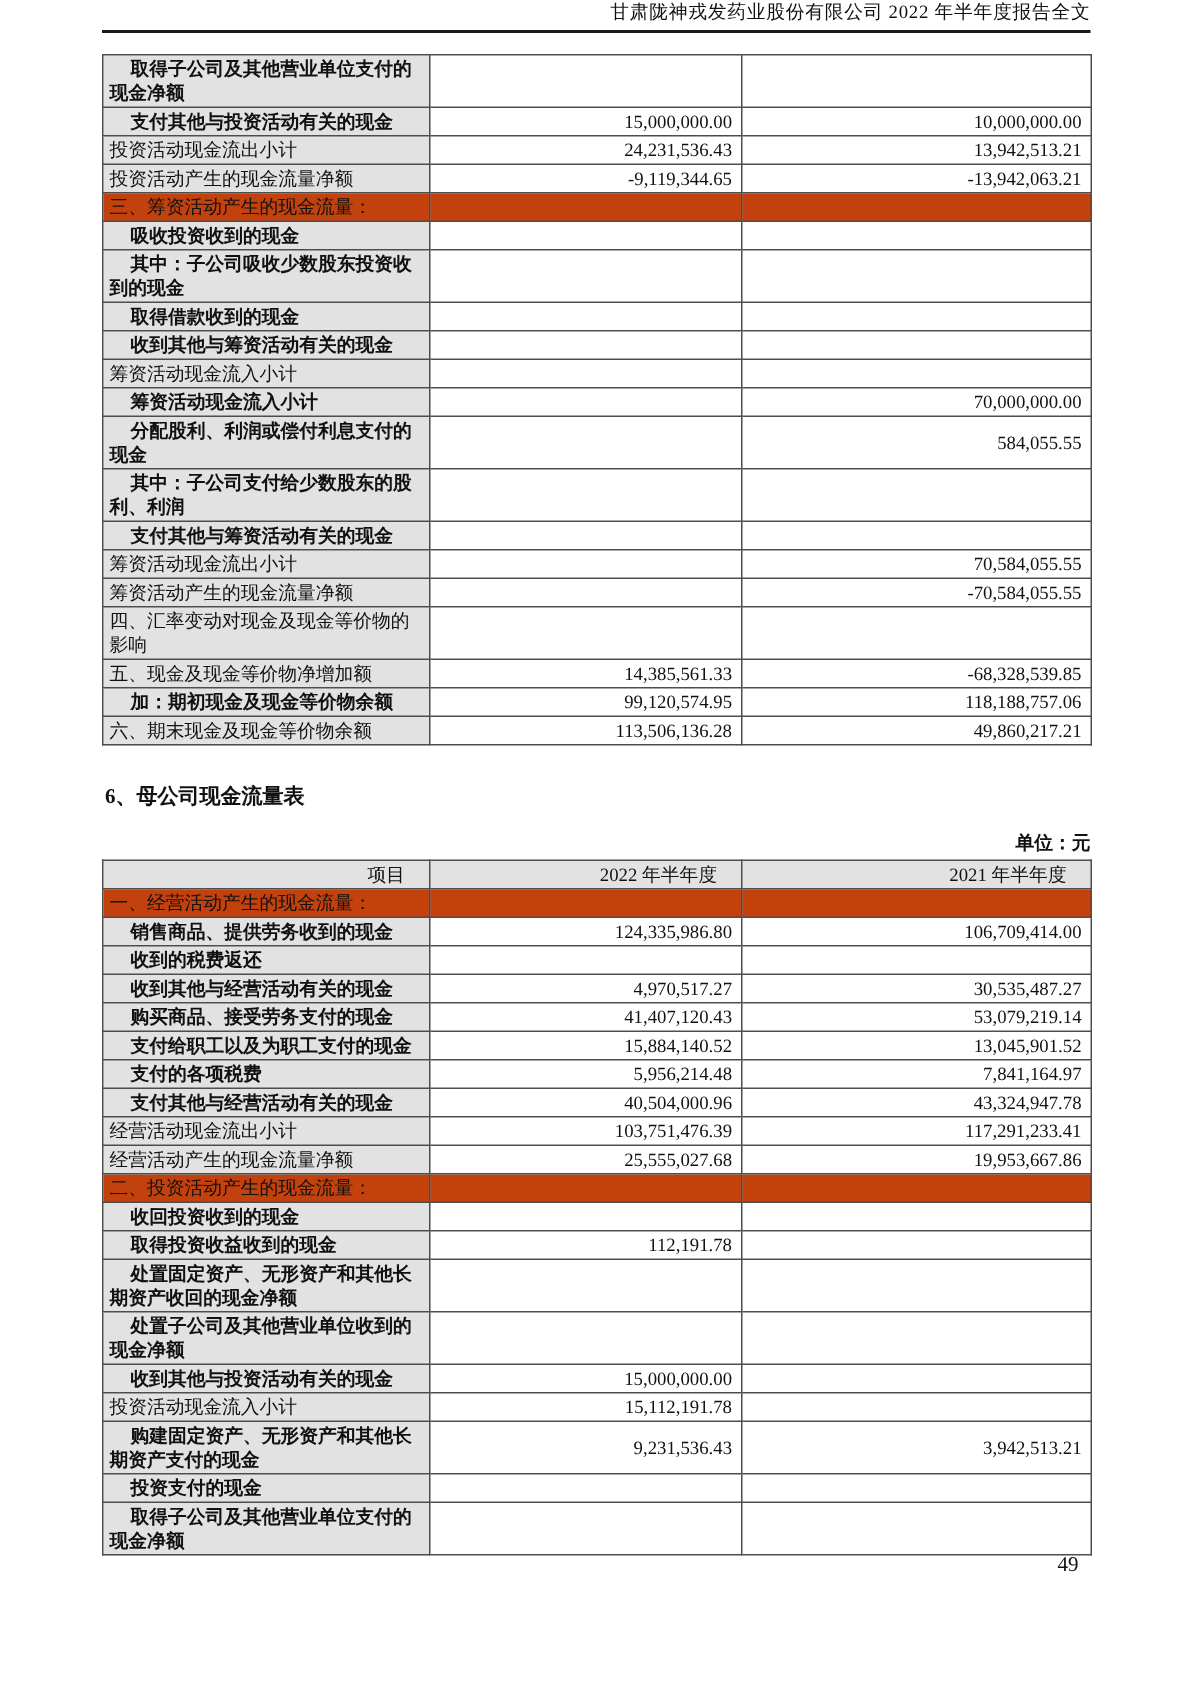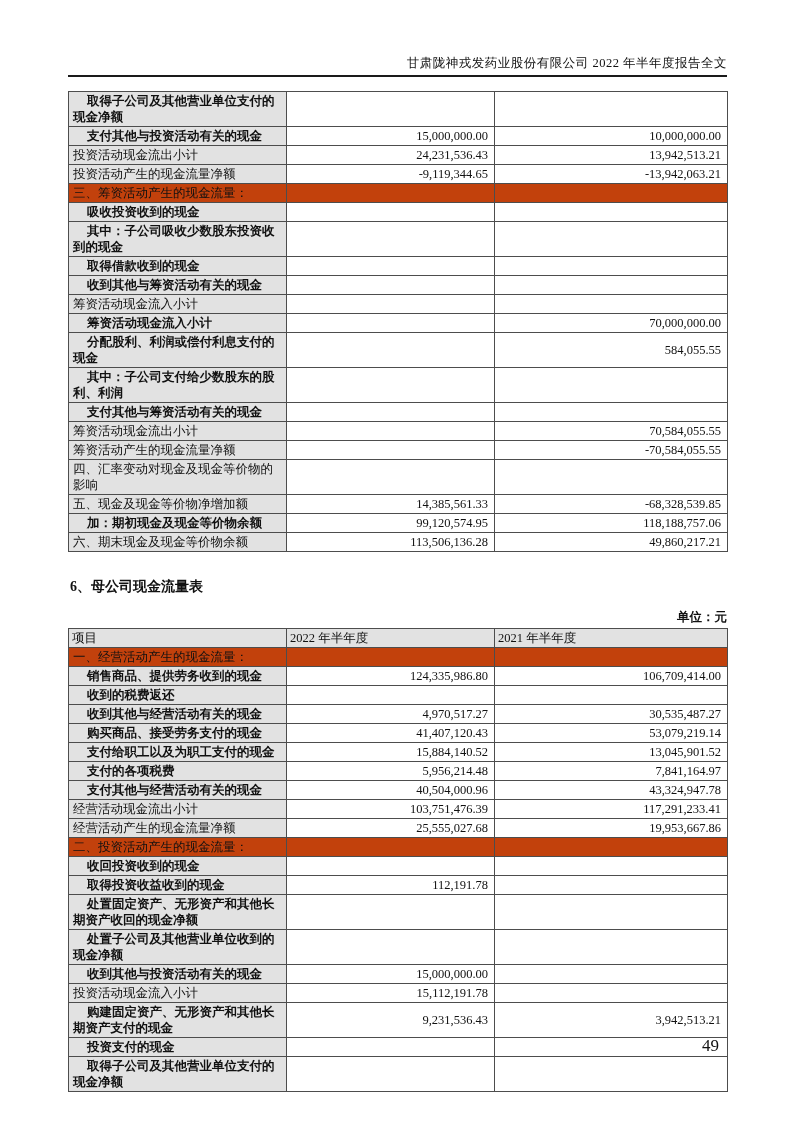--- a/index.html
+++ b/index.html
@@ -8,21 +8,20 @@
     width: 793px;
     height: 1122px;
     position: relative;
     font-family: "Liberation Serif", "DejaVu Serif", serif;
     color: #111111;
     overflow: hidden;
   }
   .content { margin: 0 66px 0 68px; }
 
   .page-header {
-    padding-top: 55px;
     text-align: right;
     font-size: 12.5px;
     line-height: 16px;
     letter-spacing: 0.5px;
   }
   .header-rule {
     margin-top: 4px;
     border-top: 2px solid #1a1a1a;
     height: 0;
   }
@@ -40,22 +39,22 @@
   table.fin col.c3 { width: 233px; }
   table.fin th, table.fin td {
     border: 1px solid #4d4d4d;
     vertical-align: middle;
     line-height: 16px;
     font-weight: normal;
     word-break: break-all;
   }
   table.fin th {
     background: #e2e2e2;
-    text-align: left;
-    padding: 1px 3px;
+    text-align: right;
+    padding: 1px 16px;
   }
   table.fin td.label {
     background: #e2e2e2;
     text-align: left;
     padding: 1px 4px;
   }
   table.fin td.label.indent { text-indent: 14px; font-weight: bold; }
   table.fin td.num {
     text-align: right;
     padding: 1px 6px;
@@ -74,21 +73,21 @@
     margin-top: 13px;
     text-align: right;
     font-size: 12.5px;
     line-height: 16px;
     font-weight: bold;
   }
   .page-number {
     position: absolute;
     right: 74px;
     top: 1036px;
-    font-size: 17px;
+    font-size: 14px;
   }
 </style>
 </head>
 <body>
 
 <div class="content">
 
   <div class="page-header">甘肃陇神戎发药业股份有限公司 2022 年半年度报告全文</div>
   <div class="header-rule"></div>
 

